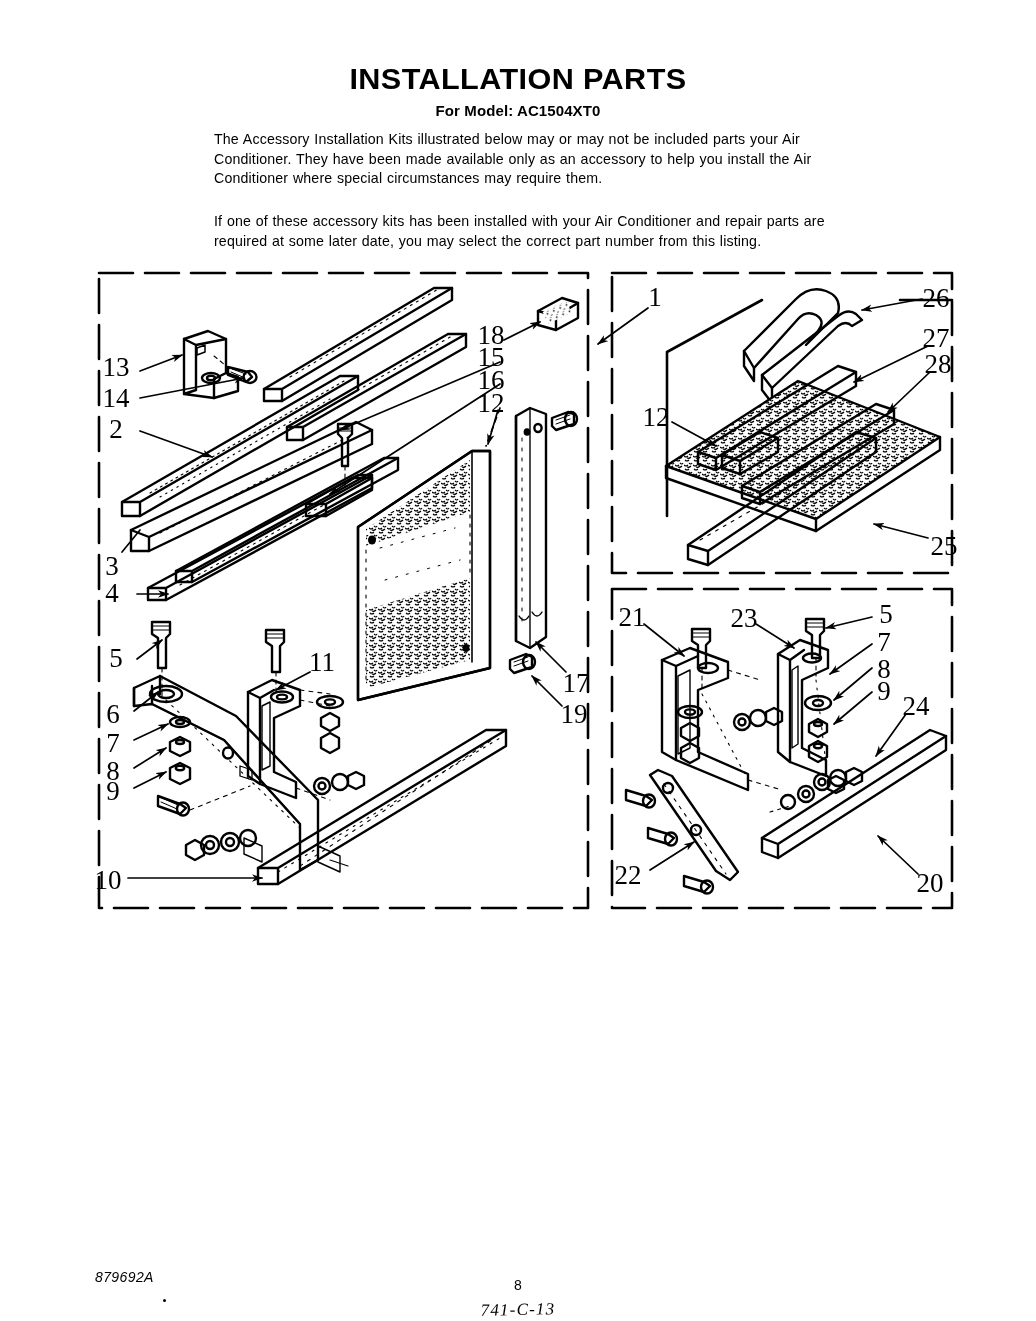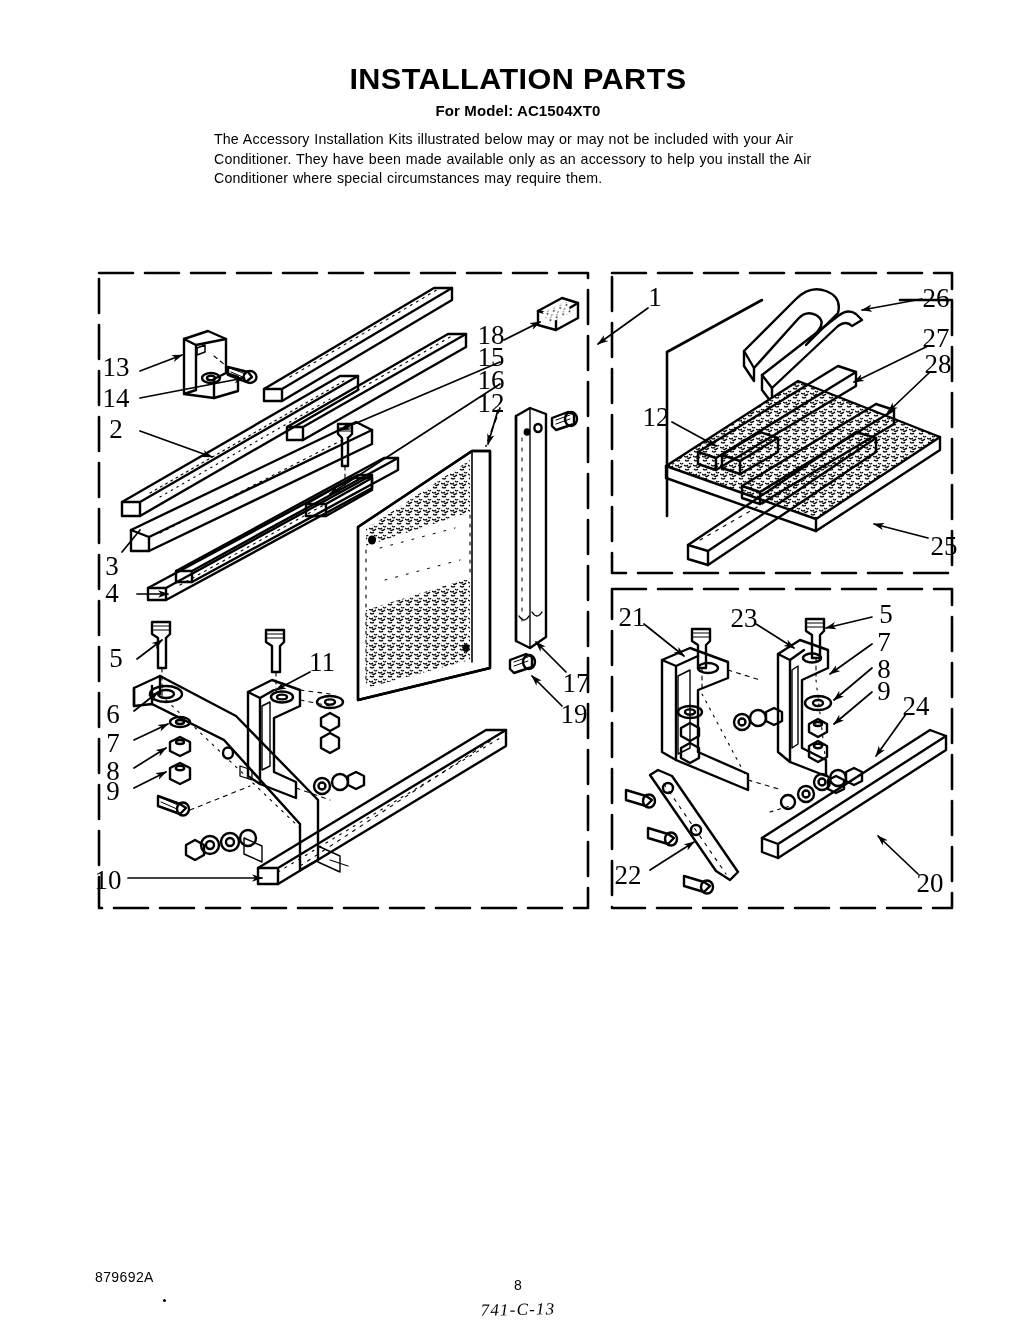--- a/index.html
+++ b/index.html
@@ -77,20 +77,21 @@
   .diagram svg { display: block; }
 
   
   .footer-partno {
     position: absolute;
     left: 95px;
     top: 1269px;
     font-family: "Liberation Sans", sans-serif;
     font-size: 14px;
     letter-spacing: 0.4px;
+    font-style: italic;
   }
   .footer-page {
     position: absolute;
     left: 0;
     top: 1277px;
     width: 1036px;
     text-align: center;
     font-family: "Liberation Sans", sans-serif;
     font-size: 14px;
   }
@@ -119,21 +120,22 @@
 </head>
 <body>
 
 <div class="page">
 
   <div class="header">
     <h1 class="doc-title">INSTALLATION PARTS</h1>
     <div class="doc-subtitle">For Model: AC1504XT0</div>
   </div>
 
-  <div class="body-copy" id="para-1">The Accessory Installation Kits illustrated below may or may not be included with your Air Conditioner. They have been made available only as an accessory to help you install the Air Conditioner where special circumstances may require them.</div>
+  <div class="body-copy" id="para-1">The Accessory Installation Kits illustrated below may or may not be included parts your Air Conditioner. They have been made available only as an accessory to help you install the Air Conditioner where special circumstances may require them.</div>
+  <div class="body-copy" id="para-2">If one of these accessory kits has been installed with your Air Conditioner and repair parts are required at some later date, you may select the correct part number from this listing.</div>
 
   <div class="diagram">
   <svg width="1036" height="1321" viewBox="0 0 1036 1321" xmlns="http://www.w3.org/2000/svg">
     <defs>
 
       <pattern id="foam" width="9" height="9" patternUnits="userSpaceOnUse">
         <rect width="9" height="9" fill="#fff"></rect>
         <path d="M1,1 q2,2 4,0 M5,4 q2,2 3,0 M0,6 q2,2 4,0 M3,8 q2,1 4,-1" stroke="#000" stroke-width="1.1" fill="none"></path>
       </pattern>
       <pattern id="speck" width="7" height="7" patternUnits="userSpaceOnUse">

